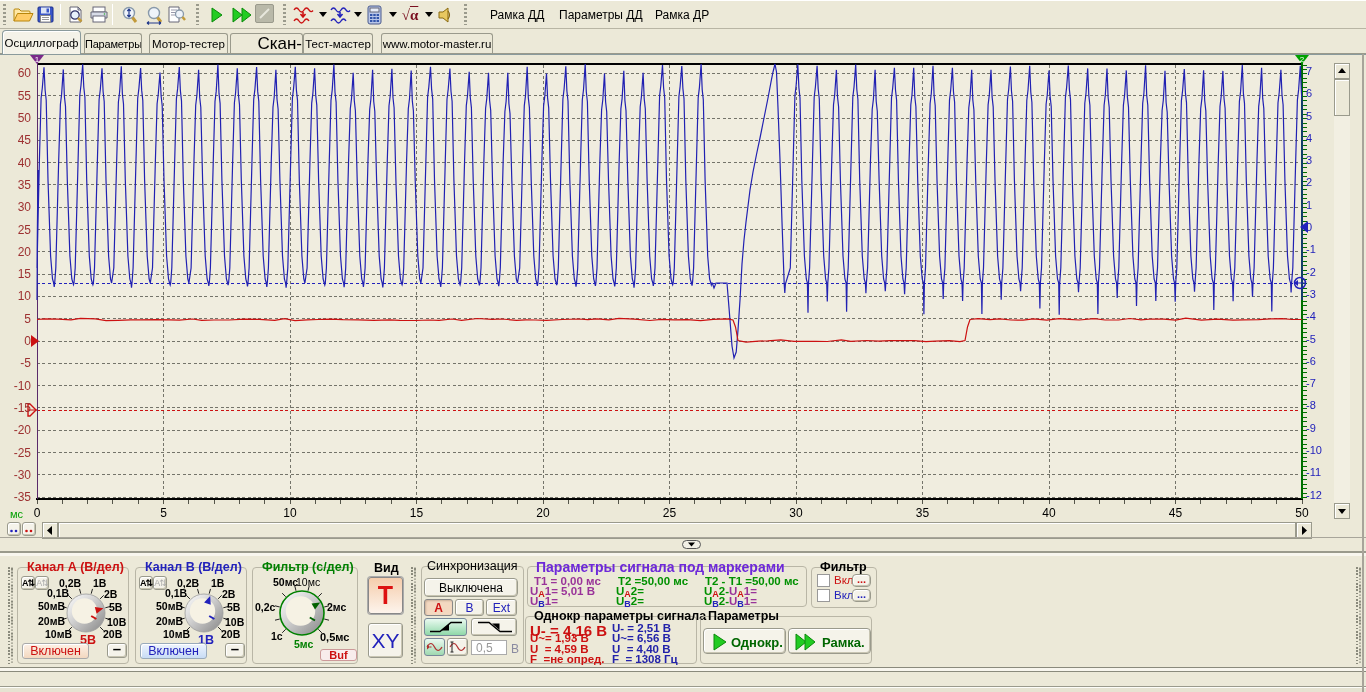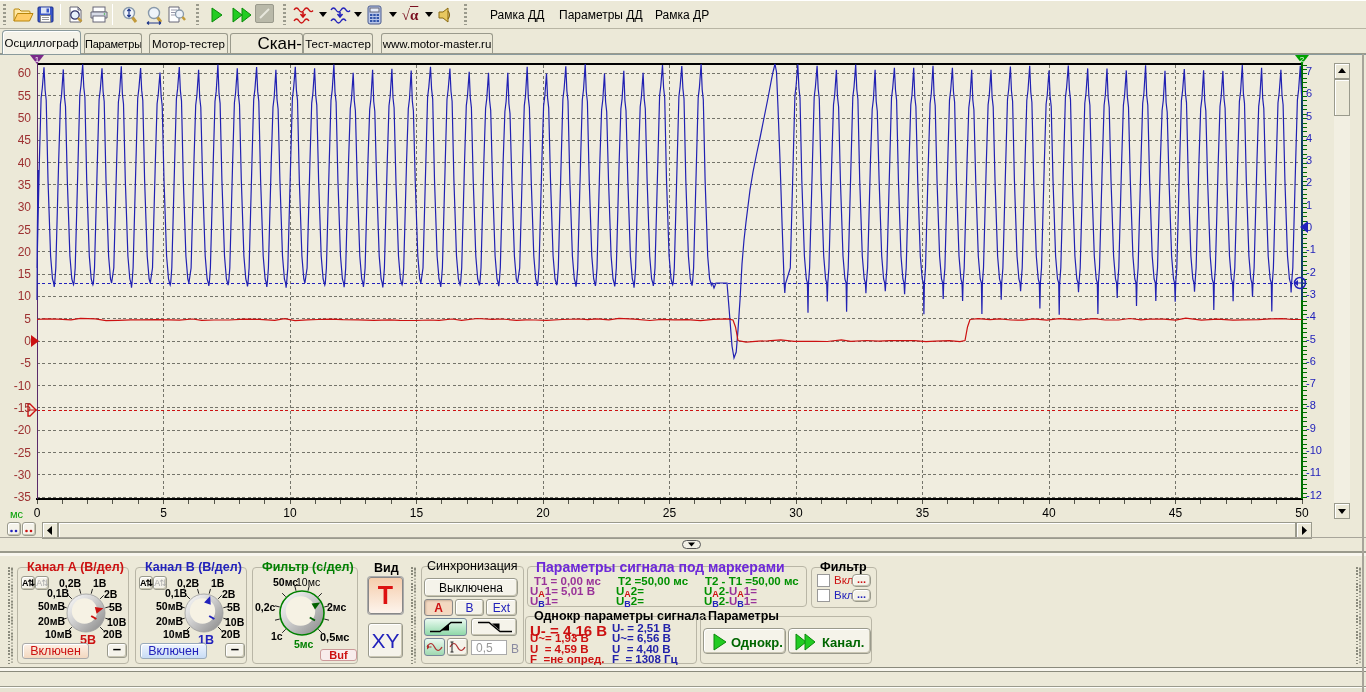--- a/index.html
+++ b/index.html
@@ -657,21 +657,21 @@
     <svg class="abs" style="left:8px;top:4px" width="16" height="18">
       <path d="M2 1 L14 9 L2 17 Z" fill="#22cc22" stroke="#0a8a0a"></path>
     </svg>
     <span class="abs" style="left:27px;top:6px;font-weight:bold;font-size:13px;color:#006600">Однокр.</span>
   </div>
 <div class="abs btn3d" style="left:788px;top:628px;width:83px;height:26px;border-radius:4px">
     <svg class="abs" style="left:6px;top:4px" width="24" height="18">
       <path d="M1 1 L11 9 L1 17 Z" fill="#22cc22" stroke="#0a8a0a"></path>
       <path d="M10 1 L20 9 L10 17 Z" fill="#22cc22" stroke="#0a8a0a"></path>
     </svg>
-    <span class="abs" style="left:33px;top:6px;font-weight:bold;font-size:13px;color:#006600">Канал.</span>
+    <span class="abs" style="left:33px;top:6px;font-weight:bold;font-size:13px;color:#006600">Рамка.</span>
   </div>
 <div class="gbox" style="left:811px;top:567px;width:66px;height:41px"></div>
 <div class="abs" style="left:820px;top:560px;font-size:12.5px;color:#000;white-space:nowrap;font-weight:bold">Фильтр</div>
 <div class="abs" style="left:817px;top:574px;width:13px;height:13px;background:#fff;border:1px solid #999"></div>
 <div class="abs" style="left:834px;top:574px;font-size:11.5px;color:#cc1111;white-space:nowrap">Вкл</div>
 <div class="abs btn3d" style="left:852px;top:574px;width:19px;height:13px;border-radius:4px;text-align:center;line-height:8px;color:#cc1111;font-weight:bold;font-size:11px">...</div>
 <div class="abs" style="left:817px;top:589px;width:13px;height:13px;background:#fff;border:1px solid #999"></div>
 <div class="abs" style="left:834px;top:589px;font-size:11.5px;color:#2222bb;white-space:nowrap">Вкл</div>
 <div class="abs btn3d" style="left:852px;top:589px;width:19px;height:13px;border-radius:4px;text-align:center;line-height:8px;color:#2222bb;font-weight:bold;font-size:11px">...</div>
 

